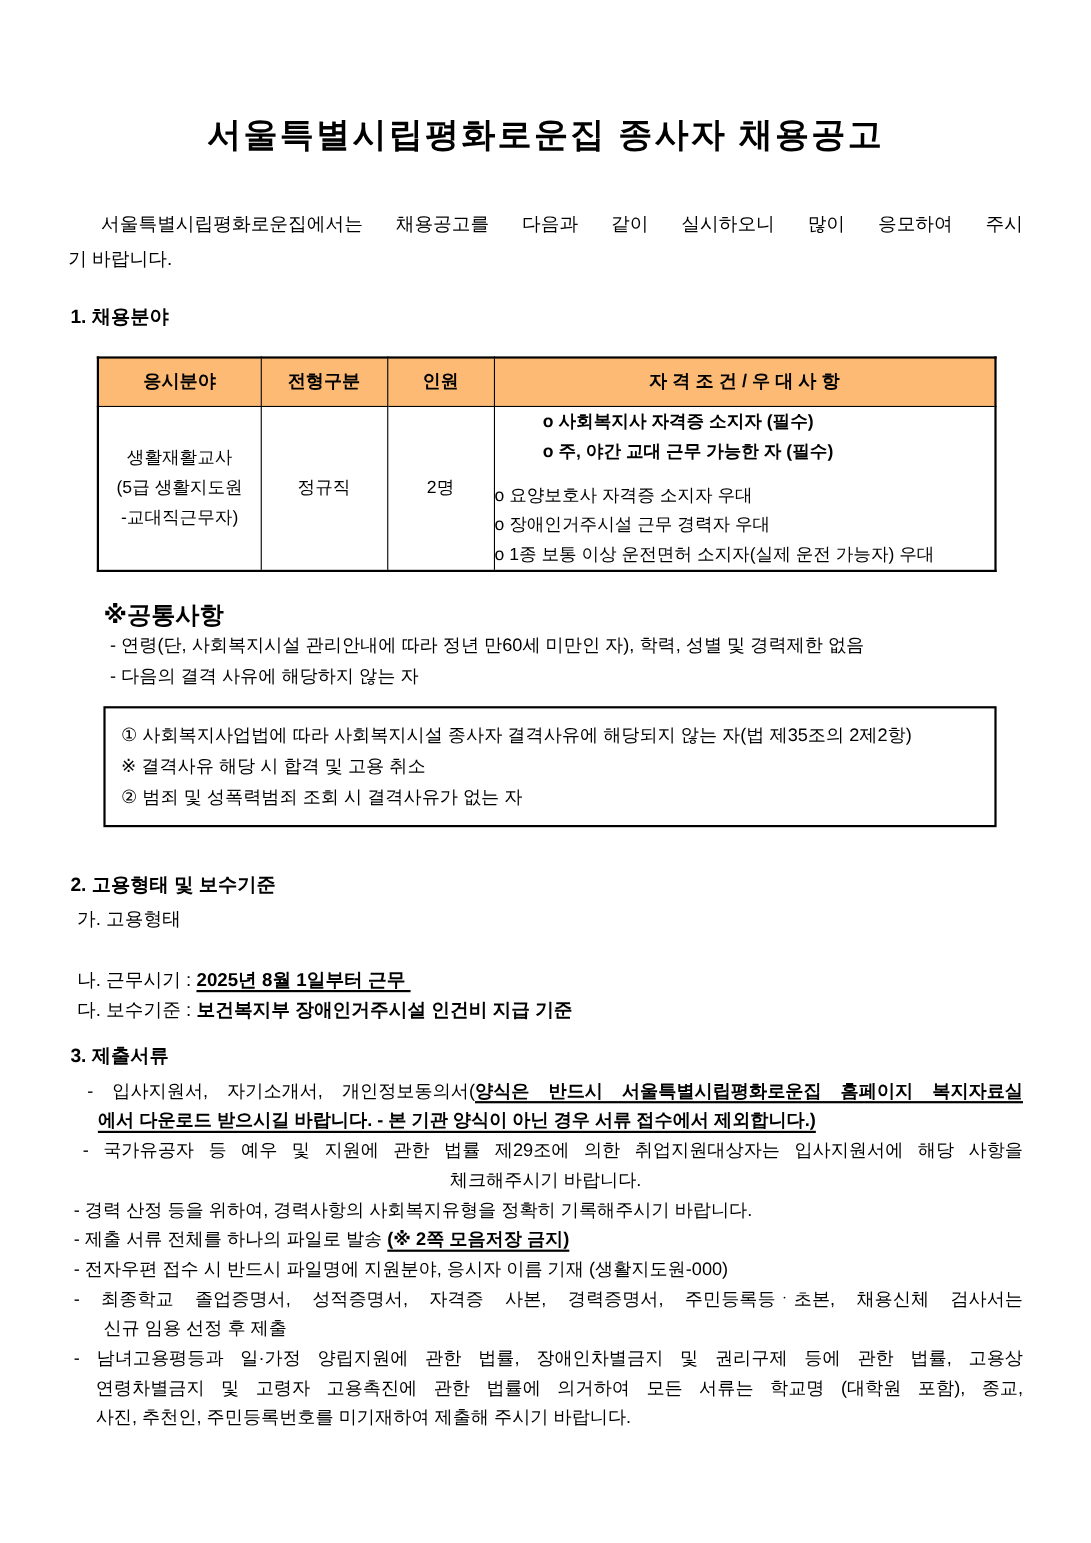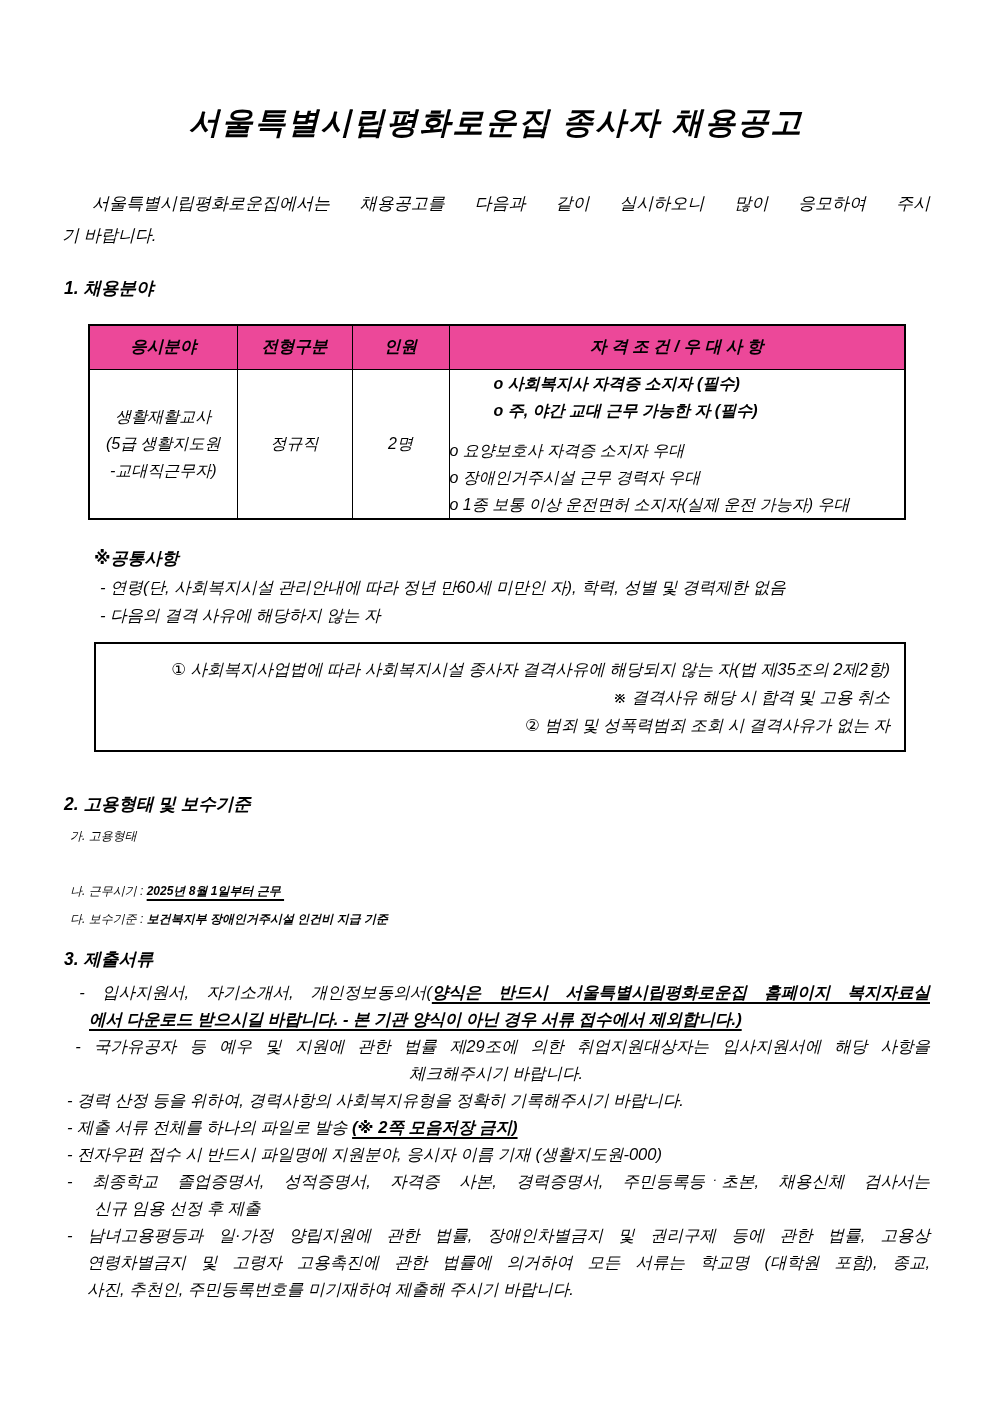--- a/index.html
+++ b/index.html
@@ -8,21 +8,21 @@
     width: 992px; height: 1403px;
     background: #ffffff;
     color: #000000;
     font-family: "Liberation Sans", "DejaVu Sans", sans-serif;
     overflow: hidden;
   }
   .page {
     width: 992px; height: 1403px;
     padding: 88px 62px 0 62px;
   }
-  .doc-line { white-space: pre-wrap; font-style: italic; }
+  .doc-line { white-space: pre-wrap; }
 
   
   .title {
     font-size: 31px;
     font-weight: bold;
     text-align: center;
     letter-spacing: 2px;
     margin: 14px 0 44px 0;
   }
 
@@ -44,21 +44,21 @@
     width: 816px;
     table-layout: fixed;
   }
   table.recruit th, table.recruit td {
     border: 1px solid #000;
     font-size: 16px;
     padding: 0;
   }
   table.recruit { border: 2px solid #000; }
   table.recruit th {
-    background: #ec4899;
+    background: #fdba74;
     height: 44px;
     font-weight: bold;
     font-size: 16.5px;
     text-align: center;
     vertical-align: middle;
   }
   .col-field { width: 148px; }
   .col-type  { width: 115px; }
   .col-count { width: 97px; }
   .col-qual  { width: 456px; }
@@ -68,35 +68,34 @@
     height: 135px;
     line-height: 27px;
   }
   td.qual-cell { vertical-align: top; padding: 4px 8px 6px 8px; }
   .qual-line { line-height: 27px; }
   .qual-bold { font-weight: bold; margin-left: 44px; }
   .qual-gap { height: 13px; }
 
   
   .common-block { margin: 22px 0 0 32px; }
-  .common-heading { font-weight: bold; font-size: 17px; line-height: 29px; margin-top: 24px; }
+  .common-heading { font-weight: bold; font-size: 22px; line-height: 29px; margin-top: 24px; }
   .common-item { font-size: 16.5px; line-height: 28px; padding-left: 6px; }
 
   
   .disq-box {
     border: 2px solid #000;
     margin: 13px 24px 0 32px;
     padding: 11px 14px;
-    text-align: right;
   }
   .disq-line { font-size: 16.5px; line-height: 28px; }
 
   
   .section2 { margin-top: 40px; }
-  .s2-line { font-size: 12px; line-height: 28px; padding-left: 8px; }
+  .s2-line { font-size: 17px; line-height: 28px; padding-left: 8px; }
   .s2-sub  { padding-left: 24px; }
   .s2-gap  { height: 27px; }
   .bold { font-weight: bold; }
   u.hl {
     text-decoration: underline;
     text-decoration-thickness: 2px;
     text-underline-offset: 4px;
     text-align: center;
   }
 

